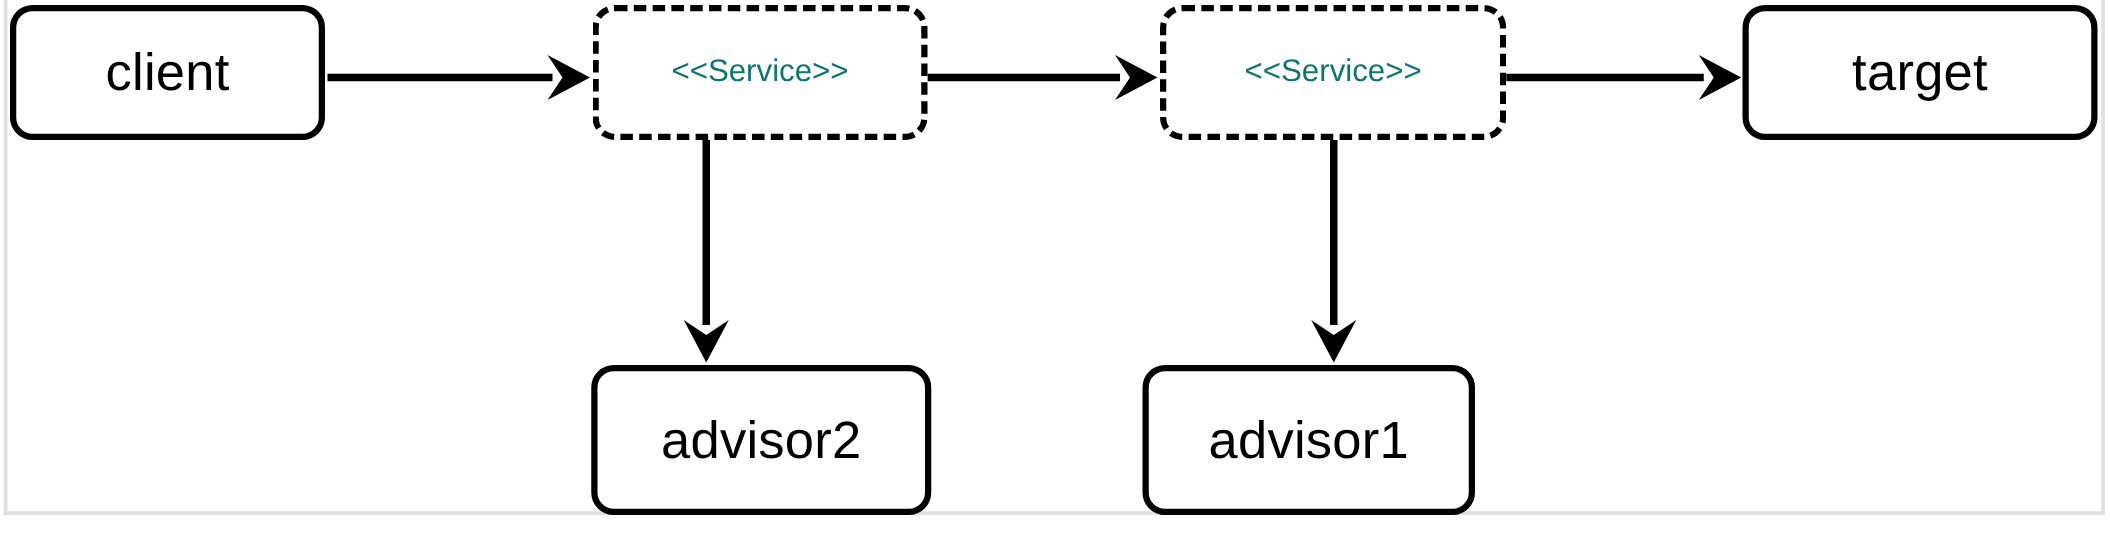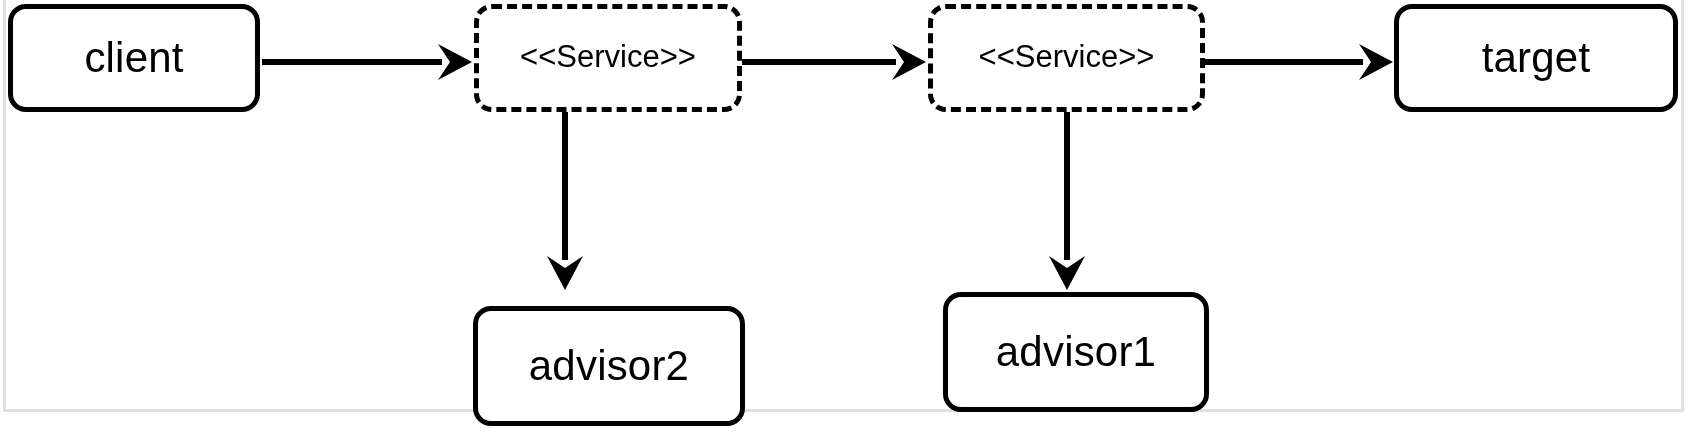--- a/index.html
+++ b/index.html
@@ -49,24 +49,24 @@
     border-radius: 18px;
   }
   .node-label {
     font-size: 42px;
     font-weight: 400;
     line-height: 1.05;
     letter-spacing: 0.2px;
     color: #000000;
   }
   .node-stereotype {
-    font-size: 31px;
+    font-size: 25px;
     font-weight: 400;
     line-height: 1.05;
-    color: #000000;
+    color: #0f766e;
     margin-bottom: 2px;
   }
   .edge {
     position: absolute;
     pointer-events: none;
   }
   .edge svg {
     display: block;
     overflow: visible;
   }
@@ -121,20 +121,20 @@
   </div>
 
   <div class="node dashed" style="left:928px; top:4px; width:277px; height:108px;">
     <span class="node-stereotype">&lt;&lt;Service&gt;&gt;</span>
   </div>
 
   <div class="node solid" style="left:1394px; top:4px; width:284px; height:108px;">
     <span class="node-label">target</span>
   </div>
 
-  <div class="node solid" style="left:473px; top:306px; width:272px; height:120px;">
+  <div class="node solid" style="left:473px; top:292px; width:272px; height:120px;">
     <span class="node-label">advisor2</span>
   </div>
 
-  <div class="node solid" style="left:943px; top:292px; width:266px; height:120px;">
+  <div class="node solid" style="left:914px; top:292px; width:266px; height:120px;">
     <span class="node-label">advisor1</span>
   </div>
 </div>
 
 </body></html>

